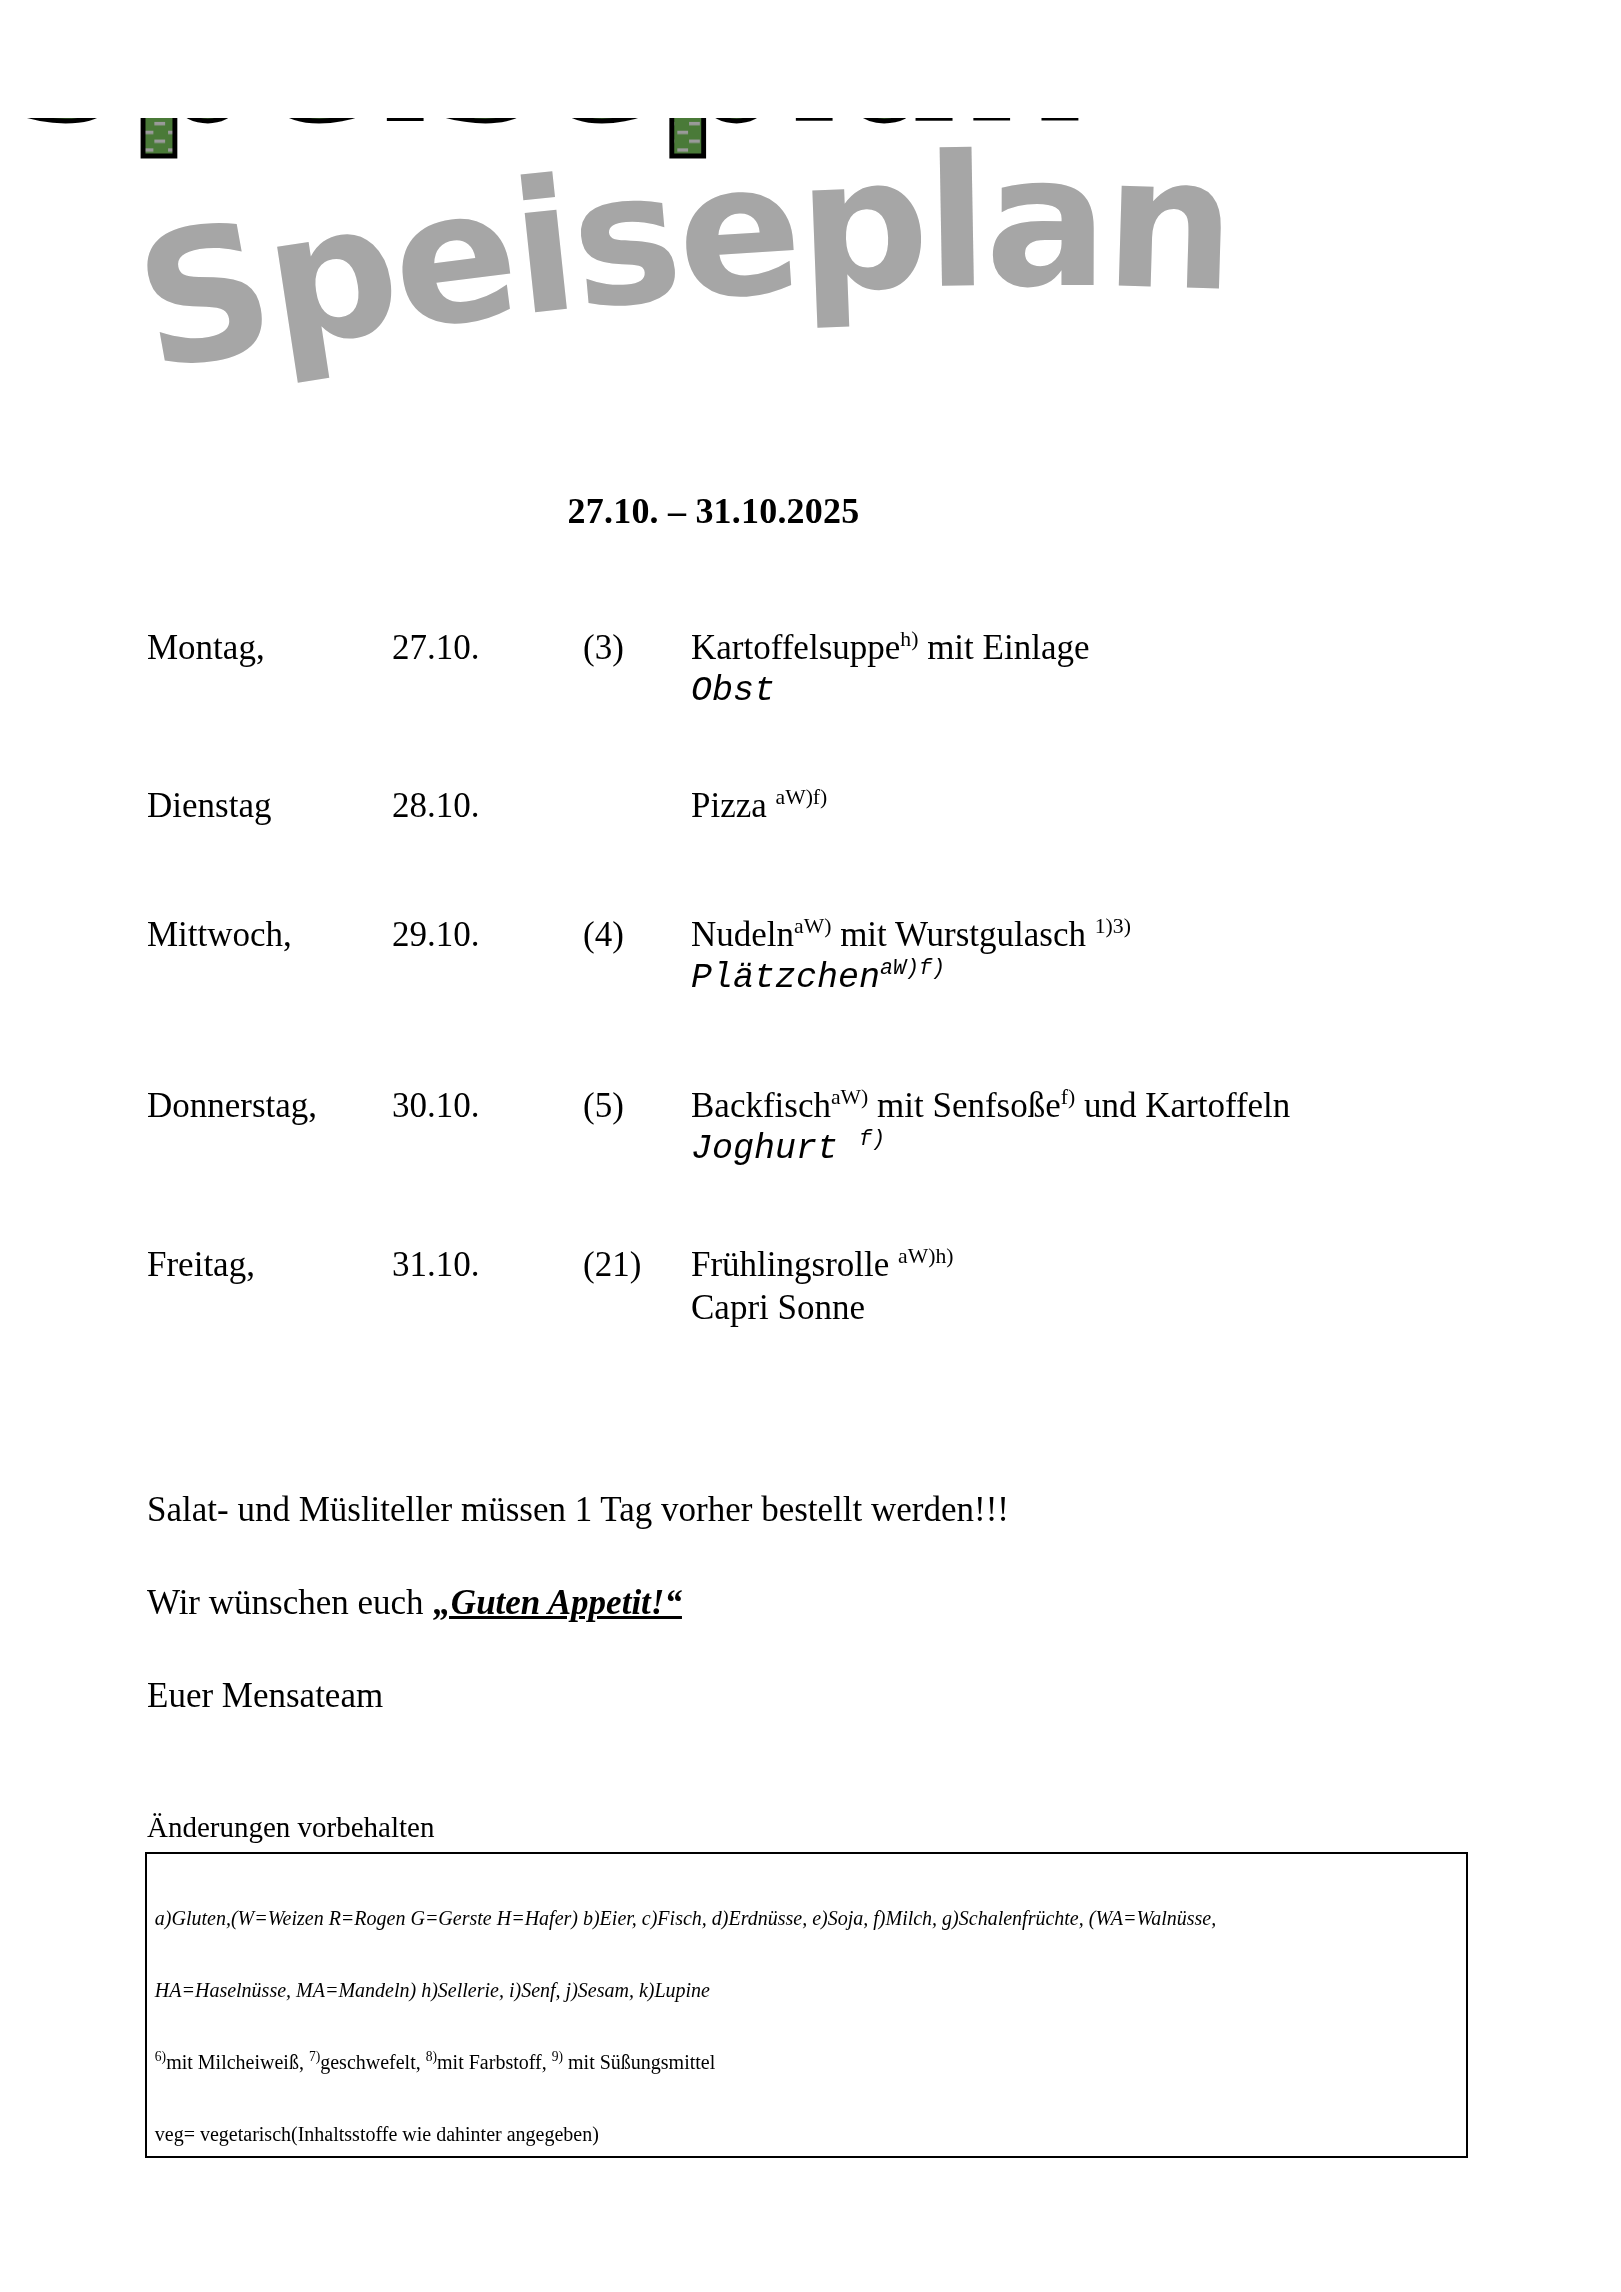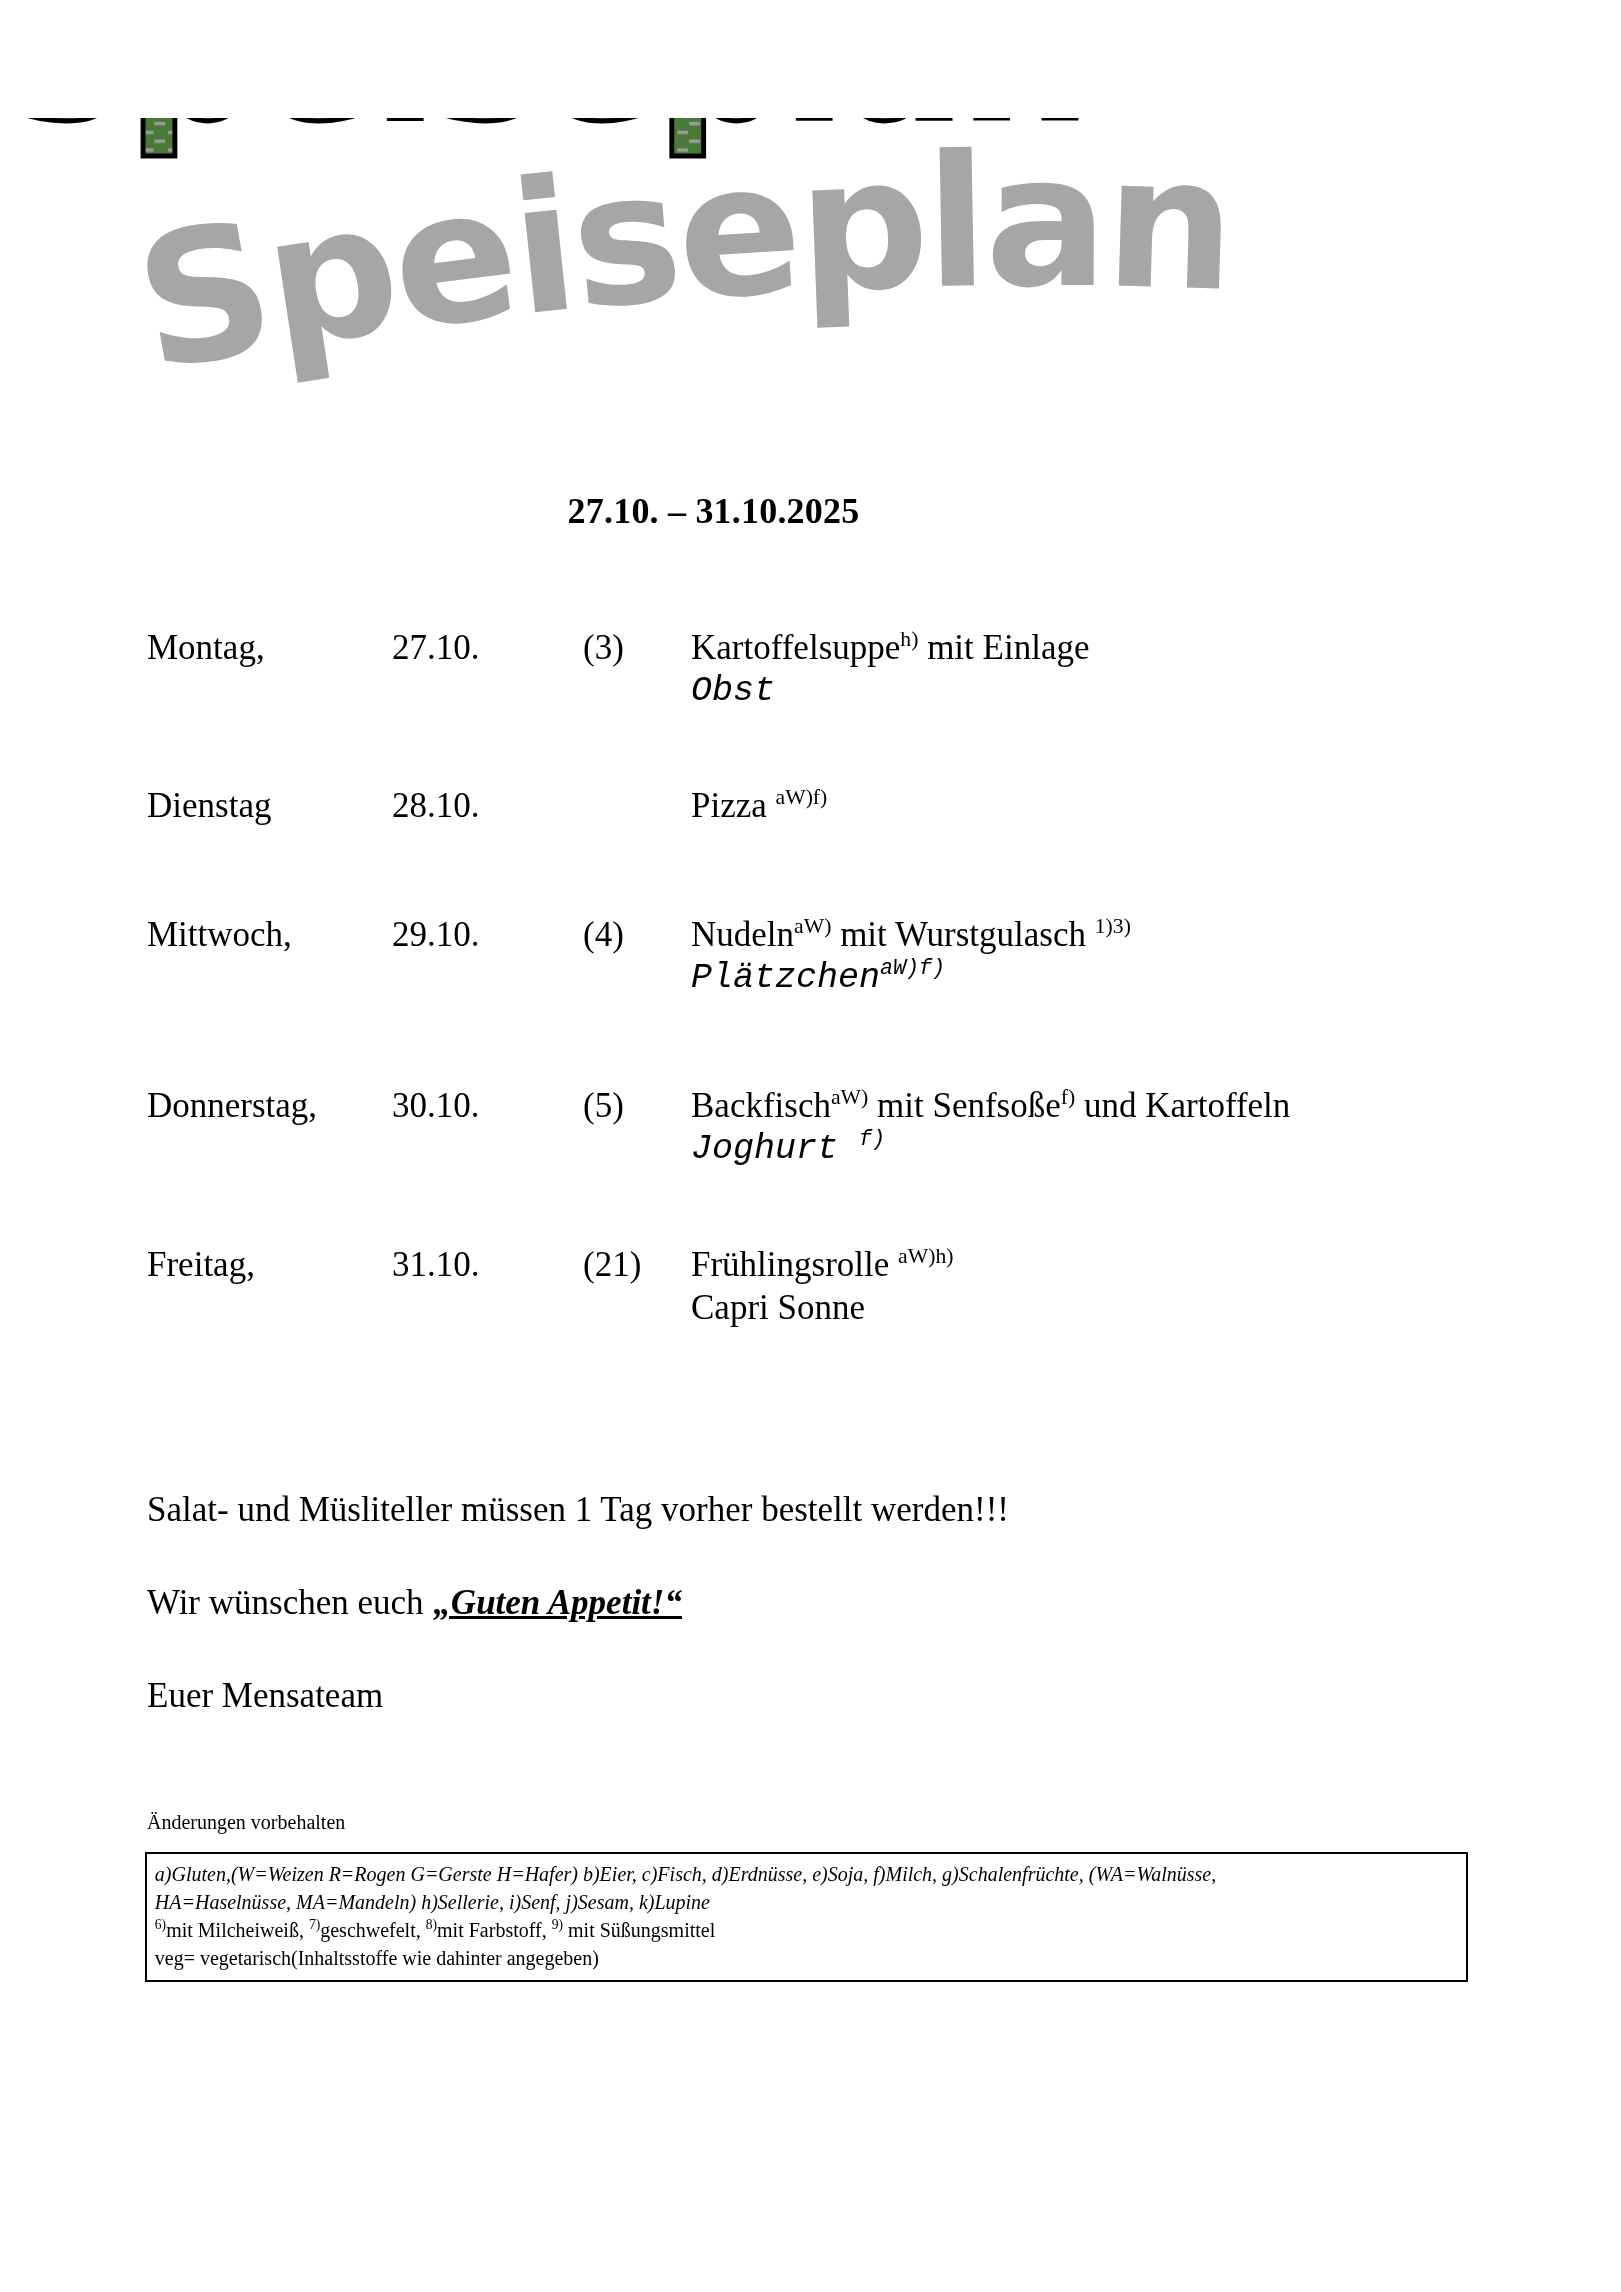--- a/index.html
+++ b/index.html
@@ -113,35 +113,36 @@
     font-style: italic;
     text-decoration: underline;
     margin-left: 9.8px;
   }
 
   
   .changes {
     position: absolute;
     left: 147px;
     top: 1811px;
-    font-size: 20px;
+    font-size: 29px;
   }
   .allergen-box {
     position: absolute;
     left: 145px;
     top: 1852px;
     width: 1323px;
     border: 2px solid #000000;
     padding: 5.9px 7.8px 7.8px 7.8px;
     box-sizing: border-box;
     font-size: 20px;
     line-height: 1.40;
   }
   .allergen-line {
     white-space: nowrap;
+    margin-top: 44px;
   }
   .allergen-line.italic {
     font-style: italic;
   }
   .allergen-line sup {
     font-size: 0.68em;
   }
 </style>
 </head>
 <body>

